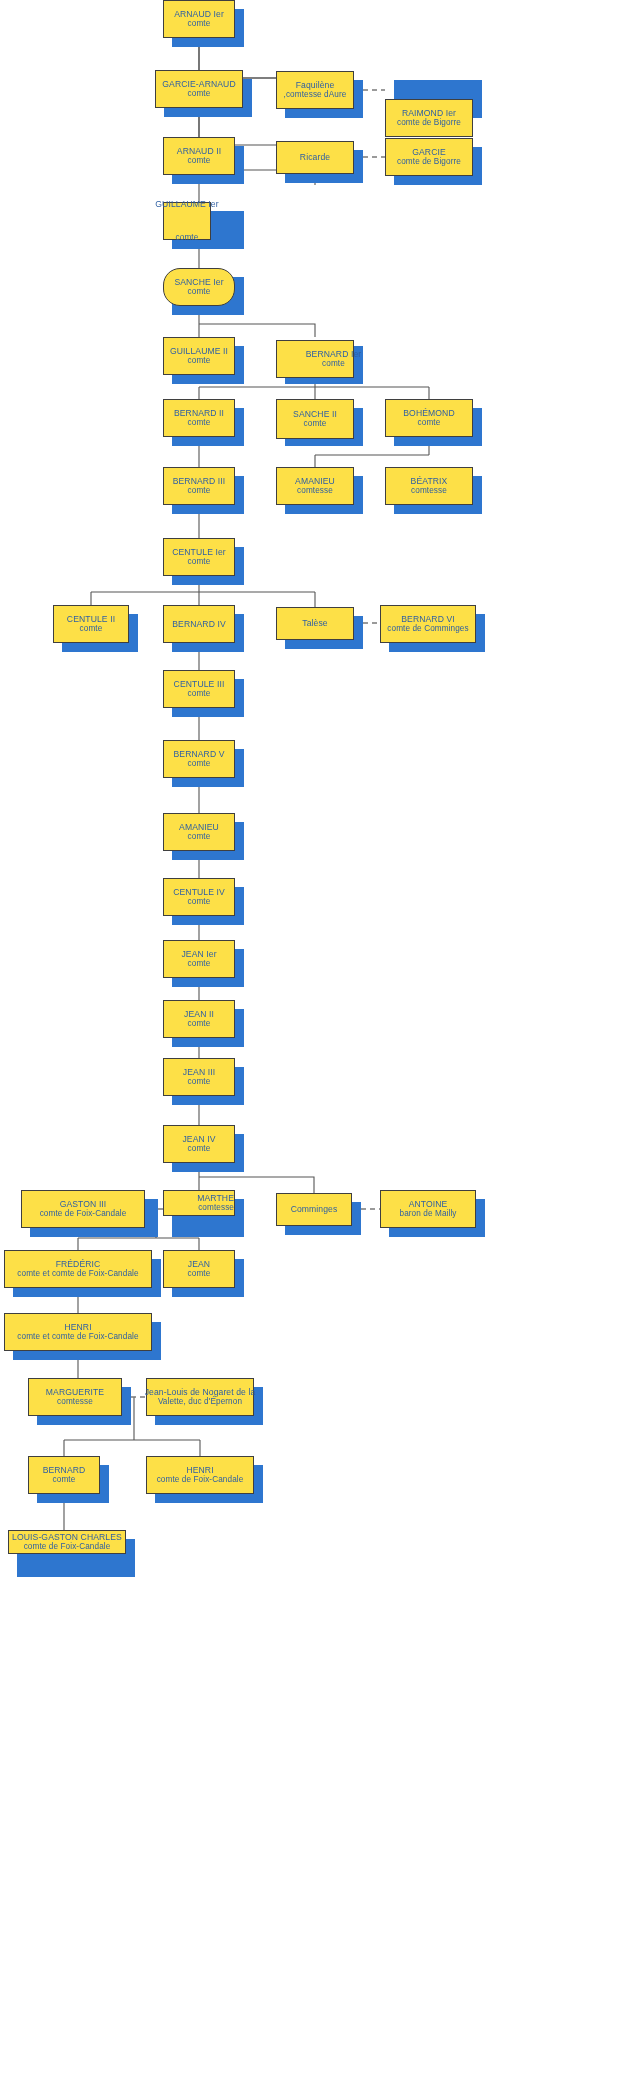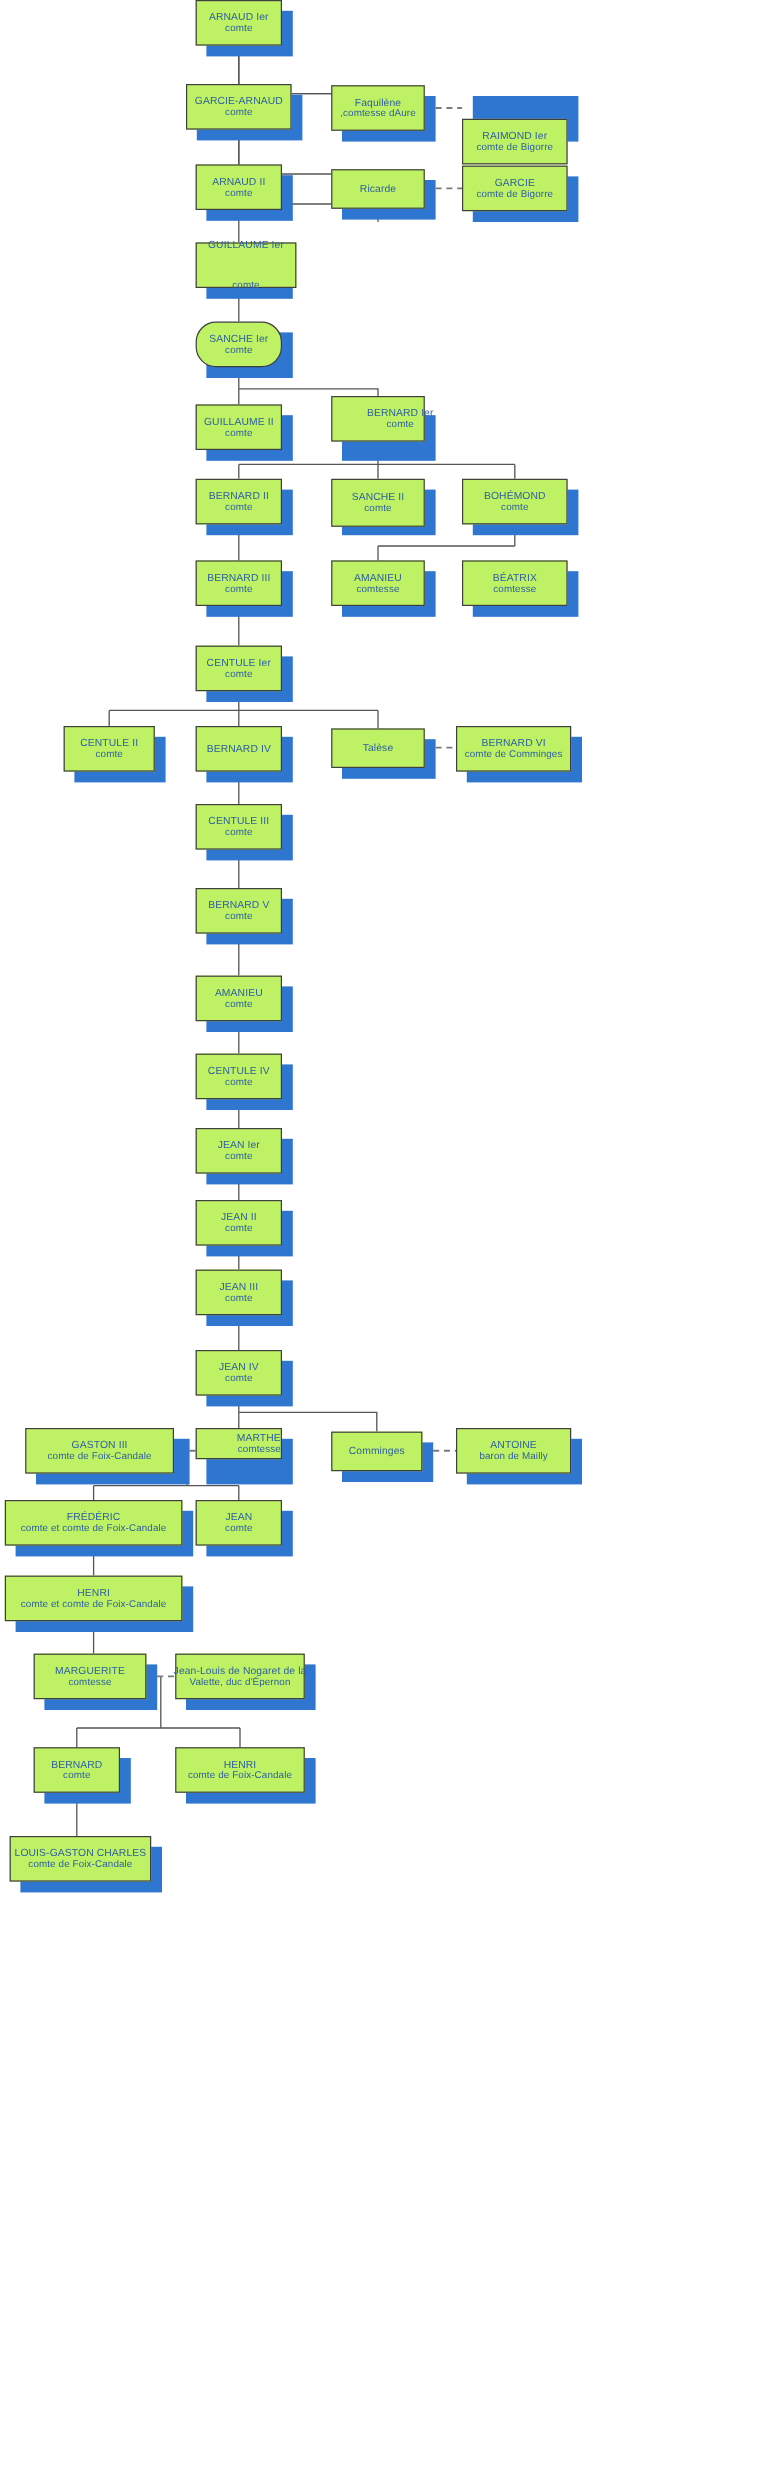--- a/index.html
+++ b/index.html
@@ -5,21 +5,21 @@
   html,body{margin:0;padding:0;background:#ffffff;}
   body{font-family:"Liberation Sans","DejaVu Sans",sans-serif;}
   #canvas{position:relative;width:638px;height:2075px;background:#ffffff;overflow:hidden;}
 
   
   #edges{position:absolute;left:0;top:0;width:638px;height:2075px;}
 
   .node{
     position:absolute;
     box-sizing:border-box;
-    background:#bef264;
+    background:#fde047;
     border:1px solid #3f3f3f;
     color:#2e5fa3;
     display:flex;
     flex-direction:column;
     align-items:center;
     justify-content:center;
     text-align:center;
     line-height:1.18;
     z-index:3;
   }
@@ -163,36 +163,36 @@
       <div class="shadow" style="left: 285px; top: 150px; width: 78px; height: 33px;"></div>
       <div class="node" style="left: 276px; top: 141px; width: 78px; height: 33px;">
         <div class="nm">Ricarde</div>
       </div>
       <div class="shadow" style="left: 394px; top: 147px; width: 88px; height: 38px;"></div>
       <div class="node" style="left: 385px; top: 138px; width: 88px; height: 38px;">
         <div class="nm">GARCIE</div>
         <div class="ttl">comte de Bigorre</div>
       </div>
       <div class="shadow" style="left: 172px; top: 211px; width: 72px; height: 38px;"></div>
-      <div class="node" style="left: 163px; top: 202px; width: 84px; height: 38px; gap: 24px;">
+      <div class="node" style="left: 163px; top: 202px; width: 48px; height: 38px; gap: 24px;">
         <div class="nm">GUILLAUME Ier</div>
         <div class="ttl">comte</div>
       </div>
       <div class="shadow" style="left: 172px; top: 277px; width: 72px; height: 38px;"></div>
       <div class="node" style="left: 163px; top: 268px; width: 72px; height: 38px; border-radius: 17px;">
         <div class="nm">SANCHE Ier</div>
         <div class="ttl">comte</div>
       </div>
       <div class="shadow" style="left: 172px; top: 346px; width: 72px; height: 38px;"></div>
       <div class="node" style="left: 163px; top: 337px; width: 72px; height: 38px;">
         <div class="nm">GUILLAUME II</div>
         <div class="ttl">comte</div>
       </div>
       <div class="shadow" style="left: 285px; top: 346px; width: 78px; height: 38px;"></div>
-      <div class="node" style="left: 276px; top: 330px; width: 78px; height: 38px; padding-left: 37px;">
+      <div class="node" style="left: 276px; top: 340px; width: 78px; height: 38px; padding-left: 37px;">
         <div class="nm">BERNARD Ier</div>
         <div class="ttl">comte</div>
       </div>
       <div class="shadow" style="left: 172px; top: 408px; width: 72px; height: 38px;"></div>
       <div class="node" style="left: 163px; top: 399px; width: 72px; height: 38px;">
         <div class="nm">BERNARD II</div>
         <div class="ttl">comte</div>
       </div>
       <div class="shadow" style="left: 285px; top: 408px; width: 78px; height: 38px;"></div>
       <div class="node" style="left: 276px; top: 399px; width: 78px; height: 40px;">
@@ -330,18 +330,18 @@
       <div class="node" style="left: 28px; top: 1456px; width: 72px; height: 38px;">
         <div class="nm">BERNARD</div>
         <div class="ttl">comte</div>
       </div>
       <div class="shadow" style="left: 155px; top: 1465px; width: 108px; height: 38px;"></div>
       <div class="node" style="left: 146px; top: 1456px; width: 108px; height: 38px;">
         <div class="nm">HENRI</div>
         <div class="ttl">comte de Foix-Candale</div>
       </div>
       <div class="shadow" style="left: 17px; top: 1539px; width: 118px; height: 38px;"></div>
-      <div class="node wide" style="left: 8px; top: 1530px; width: 118px; height: 38px;">
+      <div class="node wide" style="left: 8px; top: 1530px; width: 118px; height: 24px;">
         <div class="nm">LOUIS-GASTON CHARLES</div>
         <div class="ttl">comte de Foix-Candale</div>
       </div>
     </div>
 </div>
 
 </body></html>

